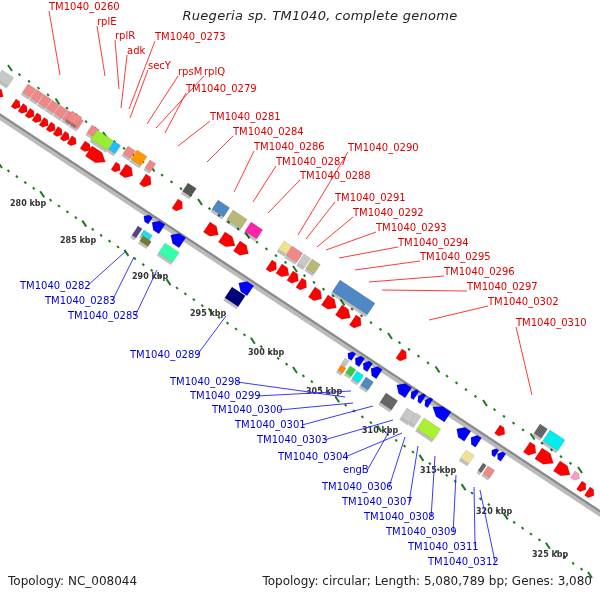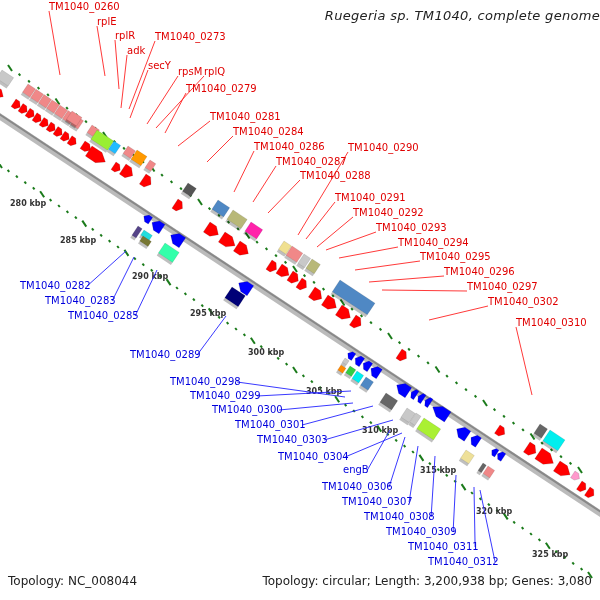--- a/index.html
+++ b/index.html
@@ -1,18 +1,18 @@
 <!DOCTYPE html>
 <html><head>
 <meta charset="utf-8">
 <style>
   html, body { margin: 0; padding: 0; background: #ffffff; }
   body { width: 600px; height: 600px; overflow: hidden; position: relative; font-family: "DejaVu Sans", sans-serif; }
   #map { position: absolute; left: 0; top: 0; width: 600px; height: 600px; }
-  .title { position: absolute; left: 0; width: 600px; top: 8px; text-align: right; font-style: italic; font-size: 13px; color: #222; letter-spacing: 0.3px; padding-left: 40px; box-sizing: border-box; }
+  .title { position: absolute; left: 0; width: 600px; top: 8px; text-align: center; font-style: italic; font-size: 13px; color: #222; letter-spacing: 0.3px; padding-left: 40px; box-sizing: border-box; }
   .footer-left { position: absolute; left: 8px; top: 574px; font-size: 12px; color: #222; }
   .footer-right { position: absolute; right: 8px; top: 574px; font-size: 12px; color: #222; }
   svg text { font-family: "DejaVu Sans", sans-serif; }
   .lbl-fwd { fill: #e00000; font-size: 10px; }
   .lbl-rev { fill: #0000dd; font-size: 10px; }
   .tick-lbl { fill: #333; font-size: 8px; font-weight: bold; }
 </style>
 </head>
 <body>
 
@@ -580,13 +580,13 @@
       <text x="342" y="505" class="lbl-rev">TM1040_0307</text>
       <text x="364" y="520" class="lbl-rev">TM1040_0308</text>
       <text x="386" y="535" class="lbl-rev">TM1040_0309</text>
       <text x="408" y="550" class="lbl-rev">TM1040_0311</text>
       <text x="428" y="565" class="lbl-rev">TM1040_0312</text>
     </g>
 </svg>
 
 <div class="title">Ruegeria sp. TM1040, complete genome</div>
 <div class="footer-left">Topology: NC_008044</div>
-<div class="footer-right">Topology: circular; Length: 3,200,938 bp; Genes: 3,080</div>
+<div class="footer-right">Topology: circular; Length: 5,080,789 bp; Genes: 3,080</div>
 
 </body></html>

